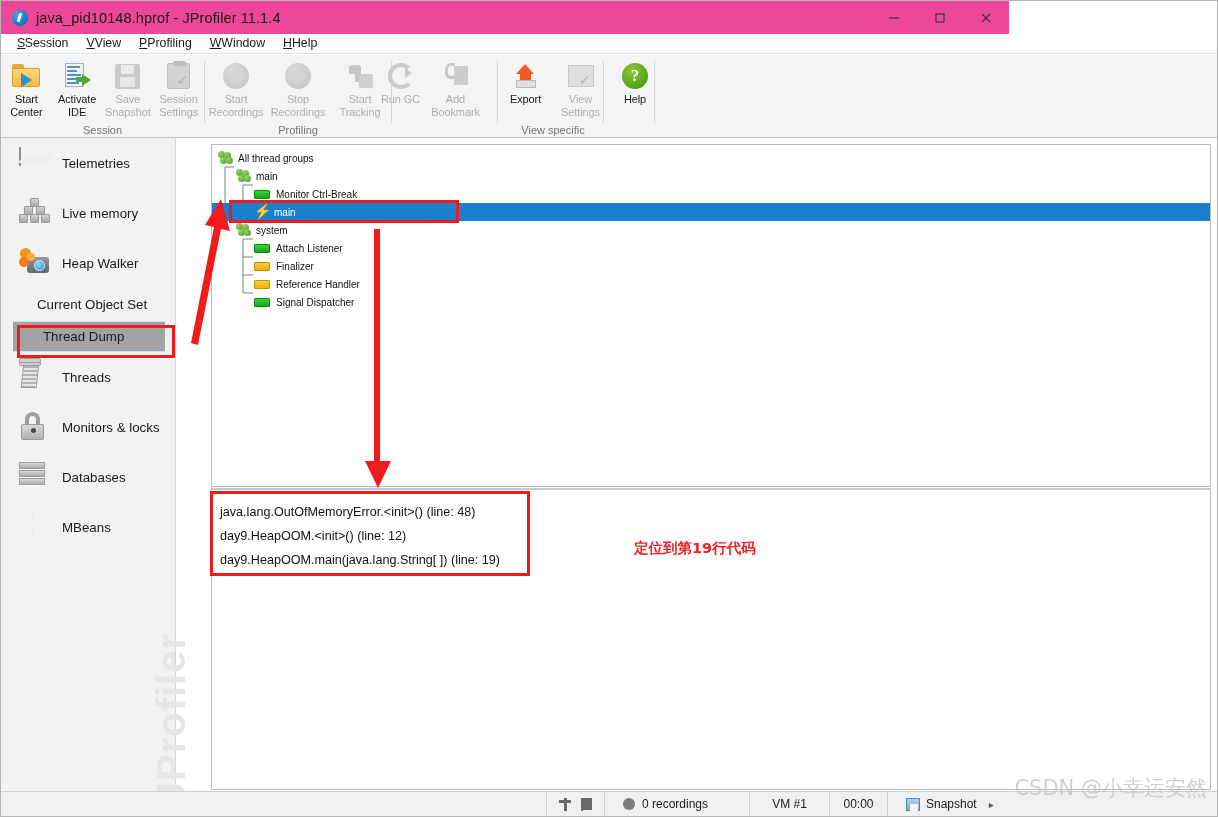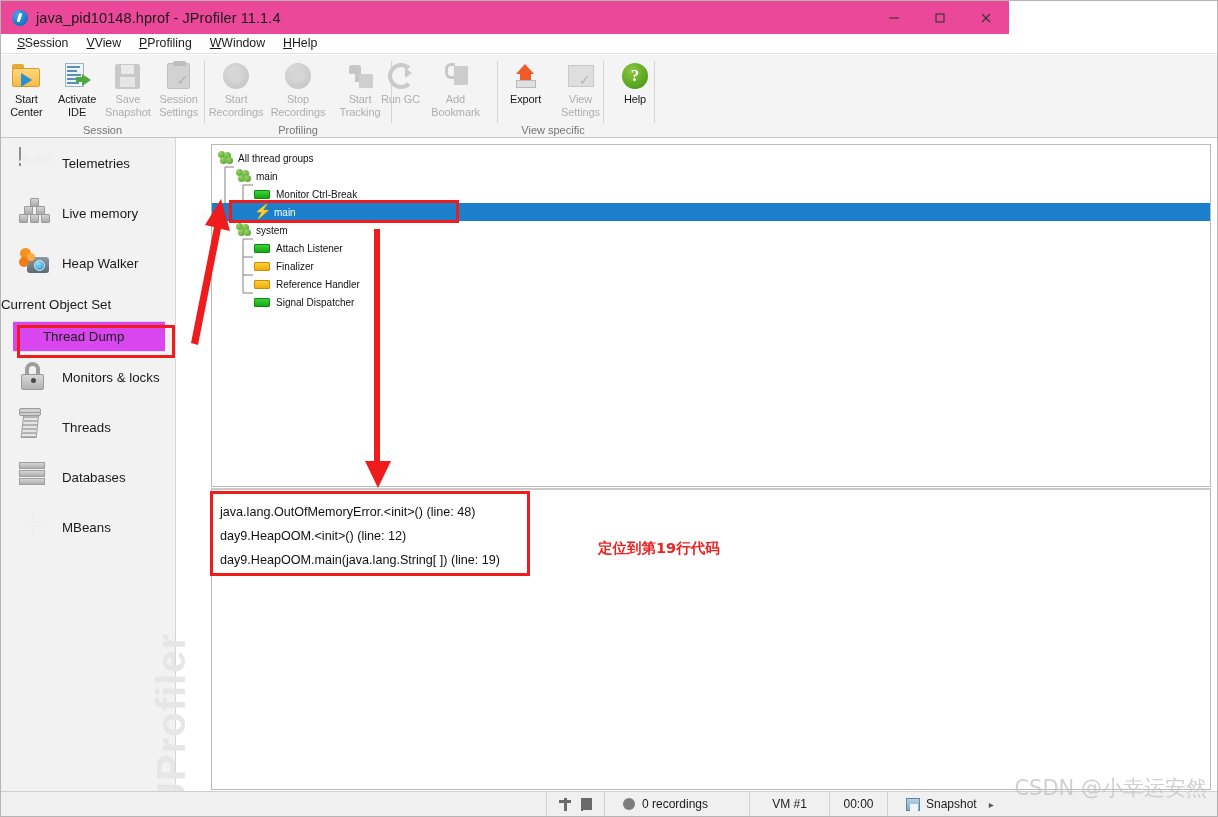--- a/index.html
+++ b/index.html
@@ -151,27 +151,27 @@
     position: absolute; left: 0; top: 137px; width: 175px; height: 655px;
     background: #f2f2f2; border-right: 1px solid #d6d6d6; overflow: hidden;
   }
   .side-item {
     height: 50px; display: flex; align-items: center; padding-left: 18px;
     position: relative;
   }
   .side-item .sico { width: 30px; height: 30px; margin-right: 13px; flex: 0 0 auto; position: relative; }
   .side-item .slbl { font-size: 13.3px; color: #1a1a1a; }
   .side-sub {
-    height: 33px; display: flex; align-items: center; 
+    height: 33px; display: flex; align-items: center; padding-left: 36px;
     font-size: 13.3px; color: #1a1a1a;
   }
   .side-sel {
     height: 31px; display: flex; align-items: center; padding-left: 30px;
     font-size: 13.3px; color: #1a1a1a;
-    background: #d946ef; border-top: 1px solid #cfe0ee; border-bottom: 1px solid #cfe0ee;
+    background: #a3a3a3; border-top: 1px solid #cfe0ee; border-bottom: 1px solid #cfe0ee;
     margin-left: 12px; margin-right: 10px; border-radius: 1px;
   }
 
   
   .si-tel { width: 28px; height: 26px; background: linear-gradient(#bdbdbd,#9e9e9e); border: 1px solid #8e8e8e; position: relative; overflow: hidden; }
   .si-tel::after { content:""; position: absolute; left: -2px; bottom: 2px; width: 34px; height: 12px;
     background: #efefef; clip-path: polygon(0 100%, 18% 35%, 38% 70%, 58% 12%, 78% 55%, 100% 20%, 100% 100%); }
   .si-tel .grid { position: absolute; left:0; top:0; width: 100%; height: 7px;
     background: repeating-linear-gradient(90deg,#8e8e8e 0 1px, transparent 1px 6px); }
 
@@ -272,21 +272,21 @@
     position: absolute; left: 210px; top: 489px; width: 1000px; height: 300px;
     background: #ffffff; border: 1px solid #b9b9b9; border-top: none;
     padding: 10px 0 0 8px;
   }
   .stack-line { font-size: 12.6px; color: #111; line-height: 24px; white-space: nowrap; }
 
   
   .ann-box { position: absolute; border: 3px solid #ee1c1c; pointer-events: none; }
   .ann-note {
     position: absolute; color: #ee2222; font-size: 14.5px; font-weight: 600;
-    font-family: "DejaVu Sans", "Liberation Sans", sans-serif; white-space: nowrap;
+    font-family: "DejaVu Sans", "Liberation Sans", sans-serif; white-space: nowrap; margin-left: 36px;
   }
   .ann-arrow { position: absolute; pointer-events: none; }
 
   
   .statusbar {
     position: absolute; left: 0; bottom: 0; width: 1216px; height: 25px;
     background: #f0f0f0; border-top: 1px solid #cfcfcf;
     display: flex; align-items: center;
   }
   .sb-left { width: 545px; height: 25px; background: #f0f0f0; }
@@ -499,26 +499,26 @@
       <span class="sico"><span class="si-mem"><i class="c1"></i><i class="c2"></i><i class="c3"></i><i class="c4"></i><i class="c5"></i><i class="c6"></i></span></span>
       <span class="slbl">Live memory</span>
     </div>
     <div class="side-item">
       <span class="sico"><span class="si-heap"><span class="cam"></span><span class="lens"></span><span class="o1"></span><span class="o2"></span><span class="o3"></span></span></span>
       <span class="slbl">Heap Walker</span>
     </div>
     <div class="side-sub">Current Object Set</div>
     <div class="side-sel">Thread Dump</div>
     <div class="side-item">
+      <span class="sico"><span class="si-thr"><span class="spool"></span><span class="cap"></span><span class="cap2"></span></span></span>
+      <span class="slbl">Threads</span>
+    </div>
+    <div class="side-item">
       <span class="sico"><span class="si-lock"><span class="shk"></span><span class="bd"></span><span class="kh"></span></span></span>
       <span class="slbl">Monitors &amp; locks</span>
-    </div>
-    <div class="side-item">
-      <span class="sico"><span class="si-thr"><span class="spool"></span><span class="cap"></span><span class="cap2"></span></span></span>
-      <span class="slbl">Threads</span>
     </div>
     <div class="side-item">
       <span class="sico"><span class="si-db"><i class="d1"></i><i class="d2"></i><i class="d3"></i></span></span>
       <span class="slbl">Databases</span>
     </div>
     <div class="side-item">
       <span class="sico"><span class="si-mb"></span></span>
       <span class="slbl">MBeans</span>
     </div>
   </div>

